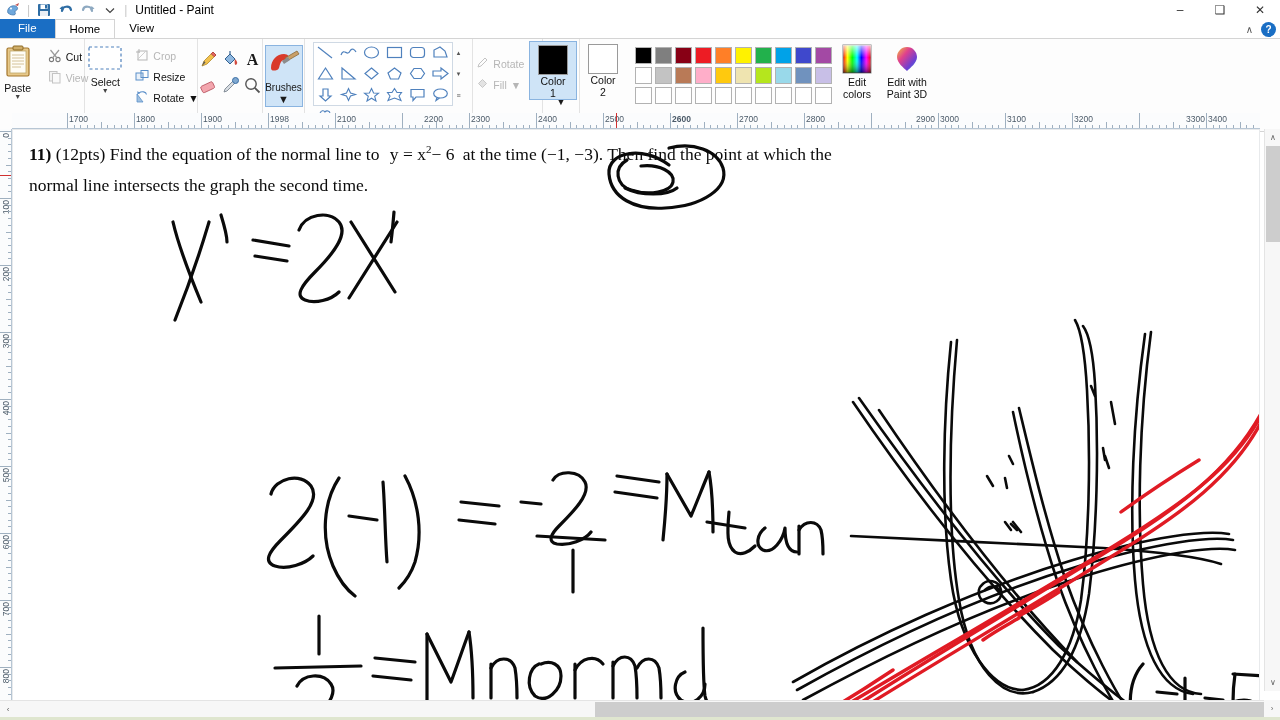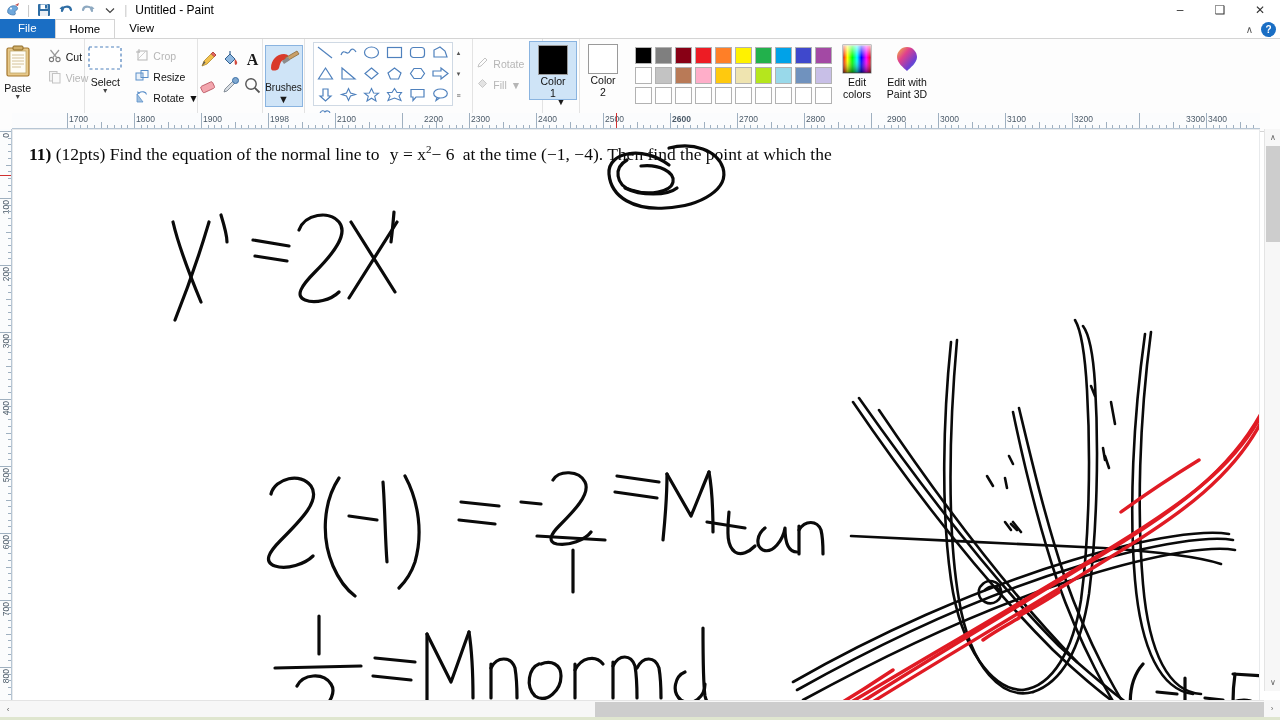--- a/index.html
+++ b/index.html
@@ -864,21 +864,21 @@
     <div class="hmark" style="left: 792px; height: 15px;"></div>
     <div class="hmark" style="left: 798.7px; height: 3px;"></div>
     <div class="hmark" style="left: 805.4px; height: 3px;"></div>
     <div class="hmark" style="left: 812.1px; height: 3px;"></div>
     <div class="hmark" style="left: 818.8px; height: 3px;"></div>
     <div class="hmark" style="left: 825.5px; height: 6px;"></div>
     <div class="hmark" style="left: 832.2px; height: 3px;"></div>
     <div class="hmark" style="left: 838.9px; height: 3px;"></div>
     <div class="hmark" style="left: 845.6px; height: 3px;"></div>
     <div class="hmark" style="left: 852.3px; height: 3px;"></div>
-    <div class="hnum" style="left: 875px;">2900</div>
+    <div class="hnum" style="left: 904px;">2900</div>
     <div class="hmark" style="left: 859px; height: 15px;"></div>
     <div class="hmark" style="left: 865.7px; height: 3px;"></div>
     <div class="hmark" style="left: 872.4px; height: 3px;"></div>
     <div class="hmark" style="left: 879.1px; height: 3px;"></div>
     <div class="hmark" style="left: 885.8px; height: 3px;"></div>
     <div class="hmark" style="left: 892.5px; height: 6px;"></div>
     <div class="hmark" style="left: 899.2px; height: 3px;"></div>
     <div class="hmark" style="left: 905.9px; height: 3px;"></div>
     <div class="hmark" style="left: 912.6px; height: 3px;"></div>
     <div class="hmark" style="left: 919.3px; height: 3px;"></div>
@@ -1038,22 +1038,23 @@
   </div>
 
 <div id="canvasarea">
 
   <div class="qtext" id="qline1">
     <span class="bold">11)</span>
     <span>(12pts)</span>
     <span>Find the equation of the normal line to</span>
     <span class="ital" style="margin-left:6px">y = x</span><sup>2</sup><span>− 6</span>
     <span style="margin-left:4px">at the time</span>
-    <span>(−1, −4)</span><span>. Then find the point at which the</span>
-  </div>
+    <span>(−1, −3)</span><span>. Then find the point at which the</span>
+  </div>
+  <div class="qtext" id="qline2">normal line intersects the graph the second time.</div>
 
   <svg id="canvas-svg" width="1248" height="578" viewBox="0 0 1248 578">
     <g fill="none" stroke="#0a0a0a" stroke-width="3.2" stroke-linecap="round" stroke-linejoin="round">
 
       <g>
         <path d="M656 35 C630 15 594 22 596 44 C598 68 622 80 652 78 C690 76 716 58 710 38 C704 20 680 12 656 18"></path>
         <path d="M614 30 C600 38 603 55 618 60 C636 66 658 62 660 52 C662 42 646 34 628 36"></path>
         <path d="M612 58 C628 66 654 66 664 58"></path>
       </g>
 

